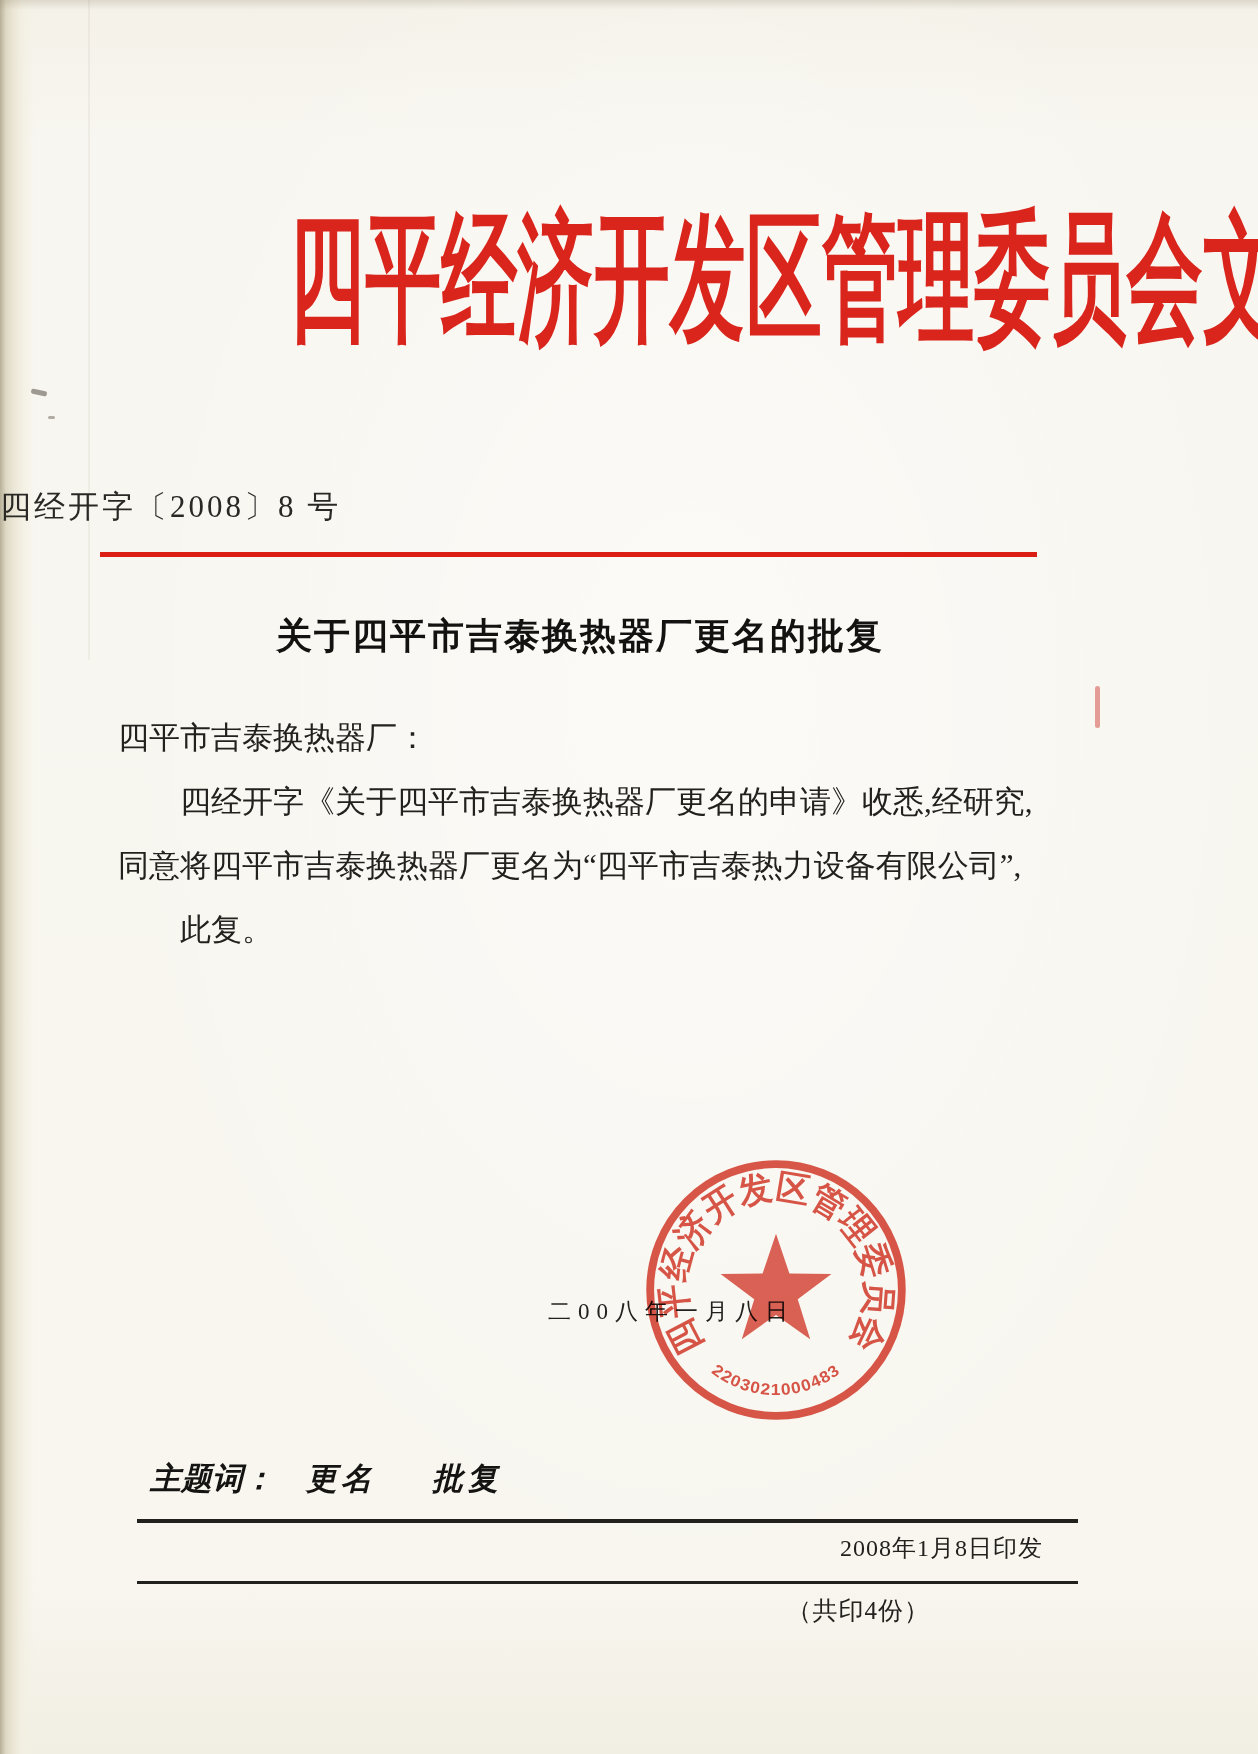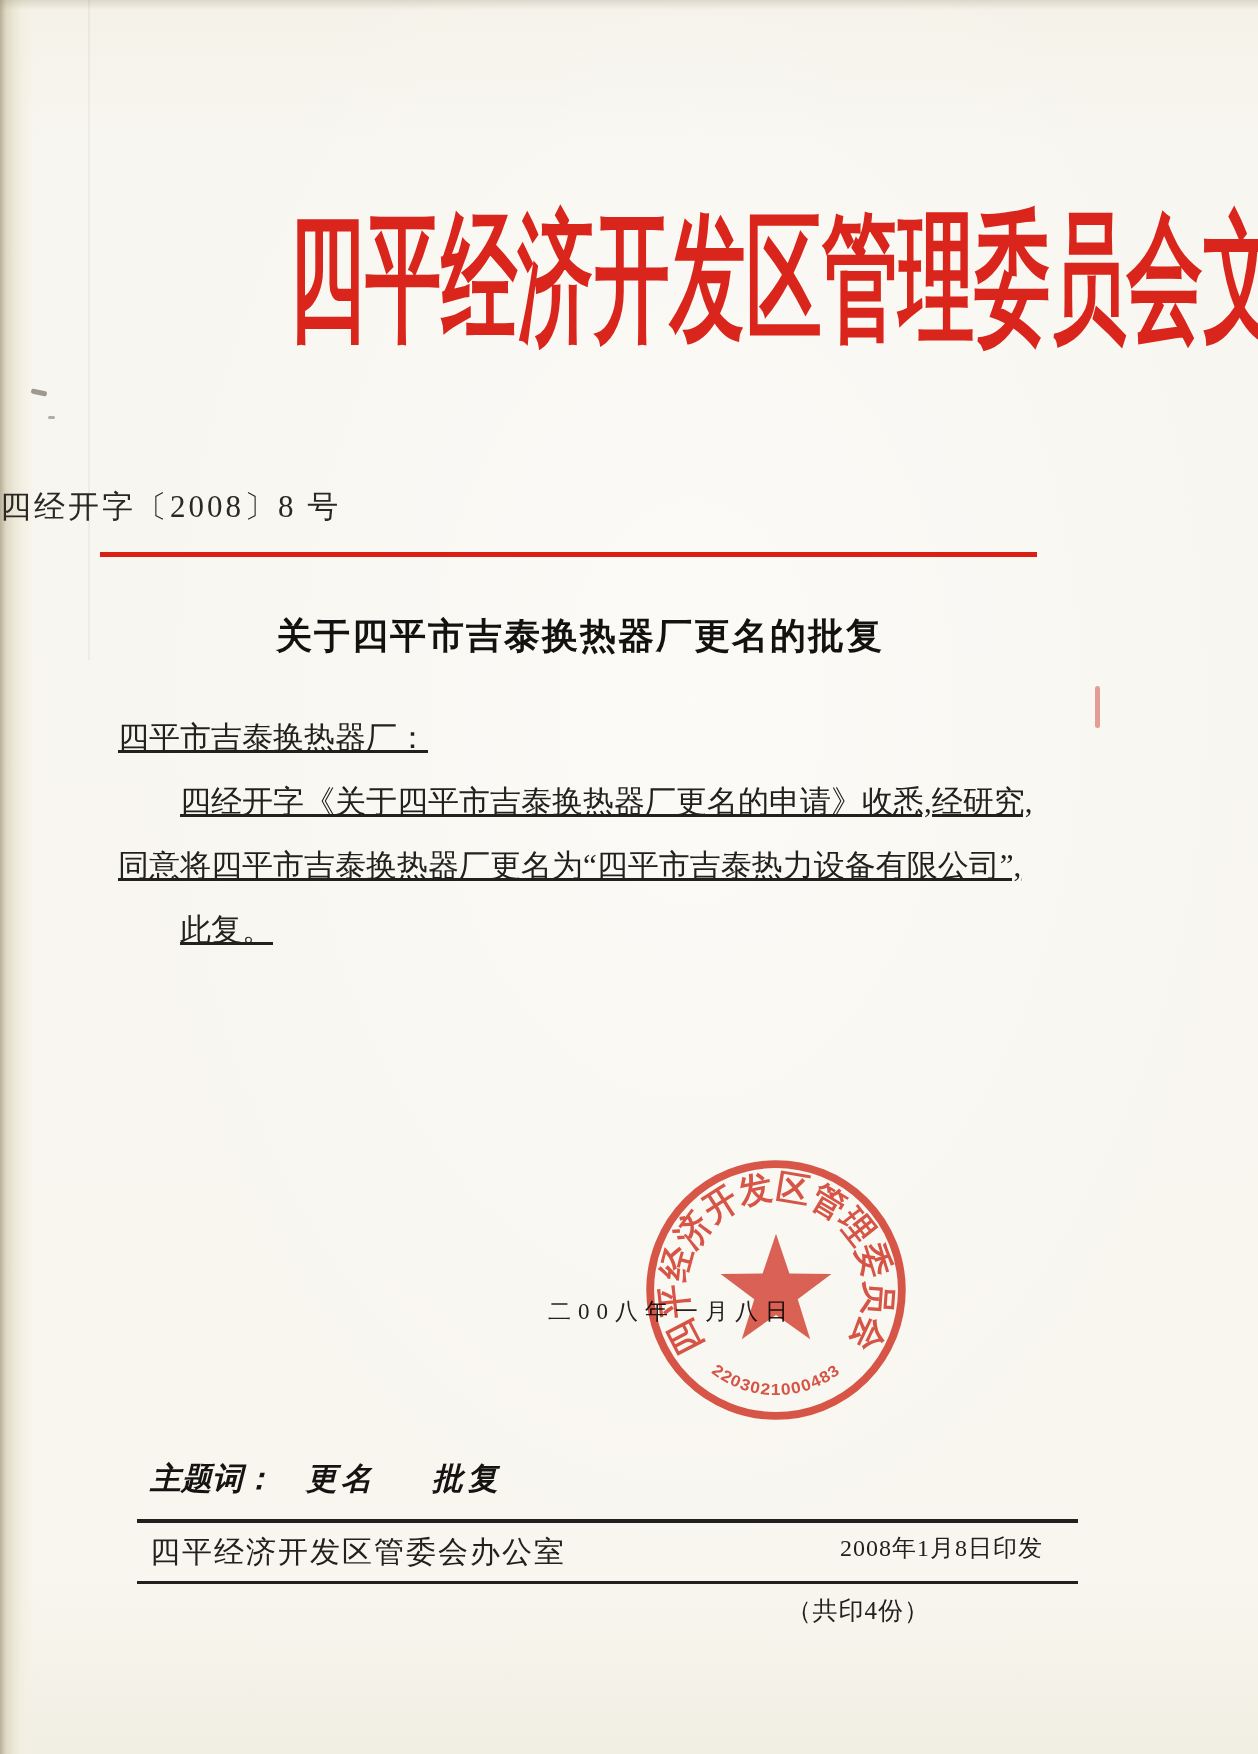--- a/index.html
+++ b/index.html
@@ -36,21 +36,21 @@
   }
   .red-rule{position:absolute;left:100px;top:552px;width:937px;height:5px;background:#dc1f15;}
 
   .doc-title{
     position:absolute;left:0;top:612px;width:1160px;text-align:center;
     font-family:Liberation Serif, serif;font-weight:700;
     font-size:36px;letter-spacing:2px;color:#141210;
   }
 
   .body-block{position:absolute;left:118px;top:706px;width:924px;
-    font-size:31px;line-height:64px;color:#23211e;text-decoration:underline;}
+    font-size:31px;line-height:64px;color:#23211e;}
   .body-block .line{white-space:nowrap;}
   .body-block .indent{text-indent:2em;}
 
   .date-line{position:absolute;left:548px;top:1296px;font-size:23px;letter-spacing:7px;color:#23211e;white-space:nowrap;}
 
   .seal{position:absolute;left:620px;top:1134px;width:312px;height:312px;
     mix-blend-mode:multiply;opacity:.92;}
 
   .keywords-row{position:absolute;left:150px;top:1458px;display:flex;align-items:baseline;
     font-family:"Liberation Sans", sans-serif;font-weight:700;font-size:31px;color:#161412;font-style:italic;}
@@ -107,18 +107,17 @@
     </text>
   </svg>
 
   <div class="keywords-row">
     <span>主题词：</span>
     <span class="kw-1">更名</span>
     <span class="kw-2">批复</span>
   </div>
 
   <div class="footer-rule-top"></div>
-  <div class="footer-office">四平经济开发区管委会办公室</div>
   <div class="footer-print-date">2008年1月8日印发</div>
   <div class="footer-rule-bottom"></div>
   <div class="footer-copies">（共印4份）</div>
 
 </div>
 
 </body></html>

